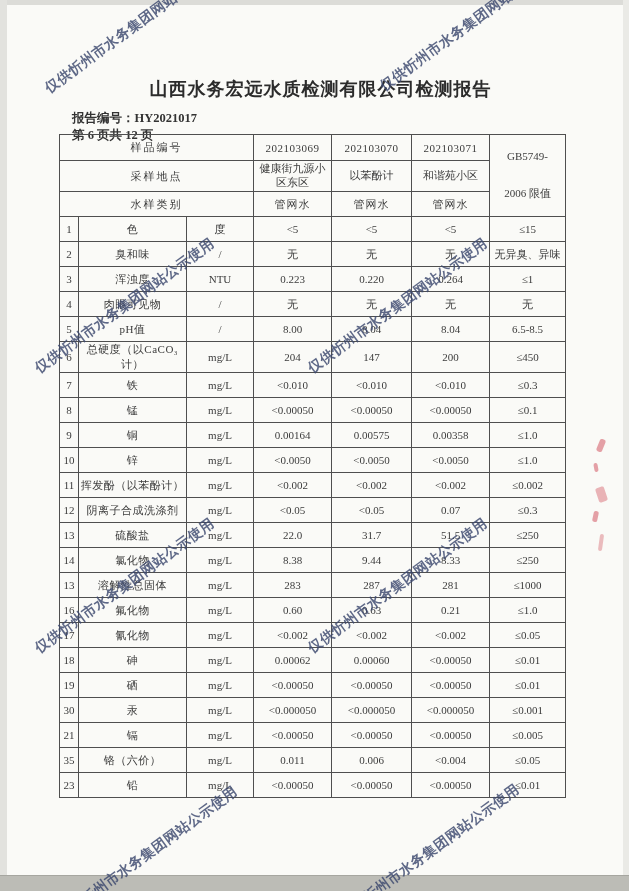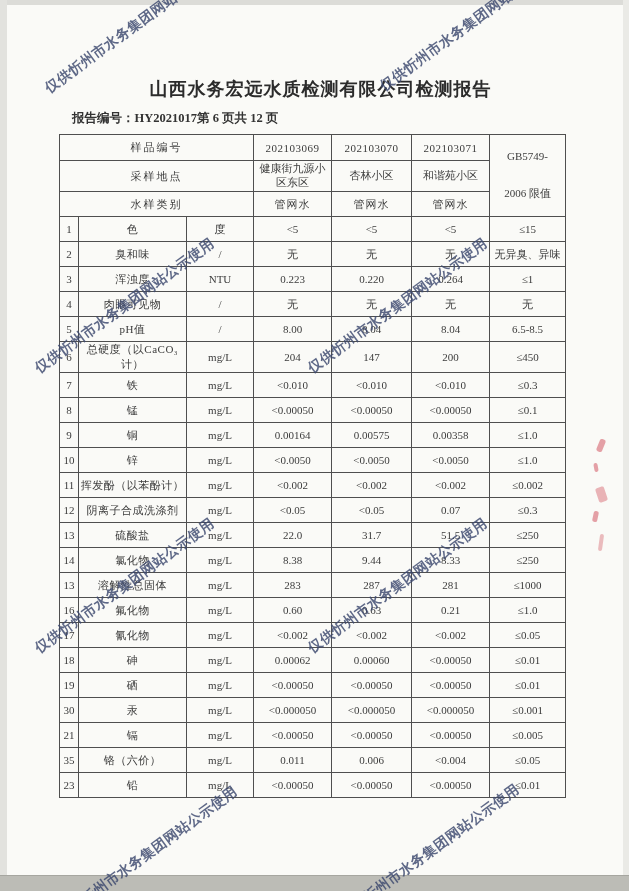--- a/index.html
+++ b/index.html
@@ -21,22 +21,22 @@
 
   
   .doc-title {
     position:absolute; top:77px; left:6px; width:629px;
     text-align:center; font-size:18px; font-weight:700;
     letter-spacing:1px; color:#2b2b2b;
     font-family:"Liberation Sans","DejaVu Sans",sans-serif;
   }
   .meta-row {
     position:absolute; top:110px; left:72px; right:74px;
-    display:flex; justify-content:flex-start;
-    font-size:12.5px; font-weight:700; color:#333;
+    display:flex; justify-content:flex-end;
+    font-size:12.5px; font-weight:700; color:#333;flex-direction:column;
   }
 
   
   table.report {
     position:absolute; left:59px; top:134px;
     border-collapse:collapse; table-layout:fixed;
     width:506px; background:transparent;
   }
   table.report td {
     border:1px solid #4f4f4f;
@@ -107,21 +107,21 @@
       <td class="sample-id">202103070</td>
       <td class="sample-id">202103071</td>
       <td rowspan="3" class="limit-head">
         <div class="l1">GB5749-</div>
         <div class="l2">2006 限值</div>
       </td>
     </tr>
     <tr class="hrow2">
       <td colspan="3" class="hlabel">采样地点</td>
       <td class="loc">健康街九源小区东区</td>
-      <td class="loc">杏林小区</td>
+      <td class="loc">以苯酚计</td>
       <td class="loc">和谐苑小区</td>
     </tr>
     <tr class="hrow3">
       <td colspan="3" class="hlabel">水样类别</td>
       <td class="cat">管网水</td>
       <td class="cat">管网水</td>
       <td class="cat">管网水</td>
     </tr>
   <tr class="drow">
     <td>1</td>

